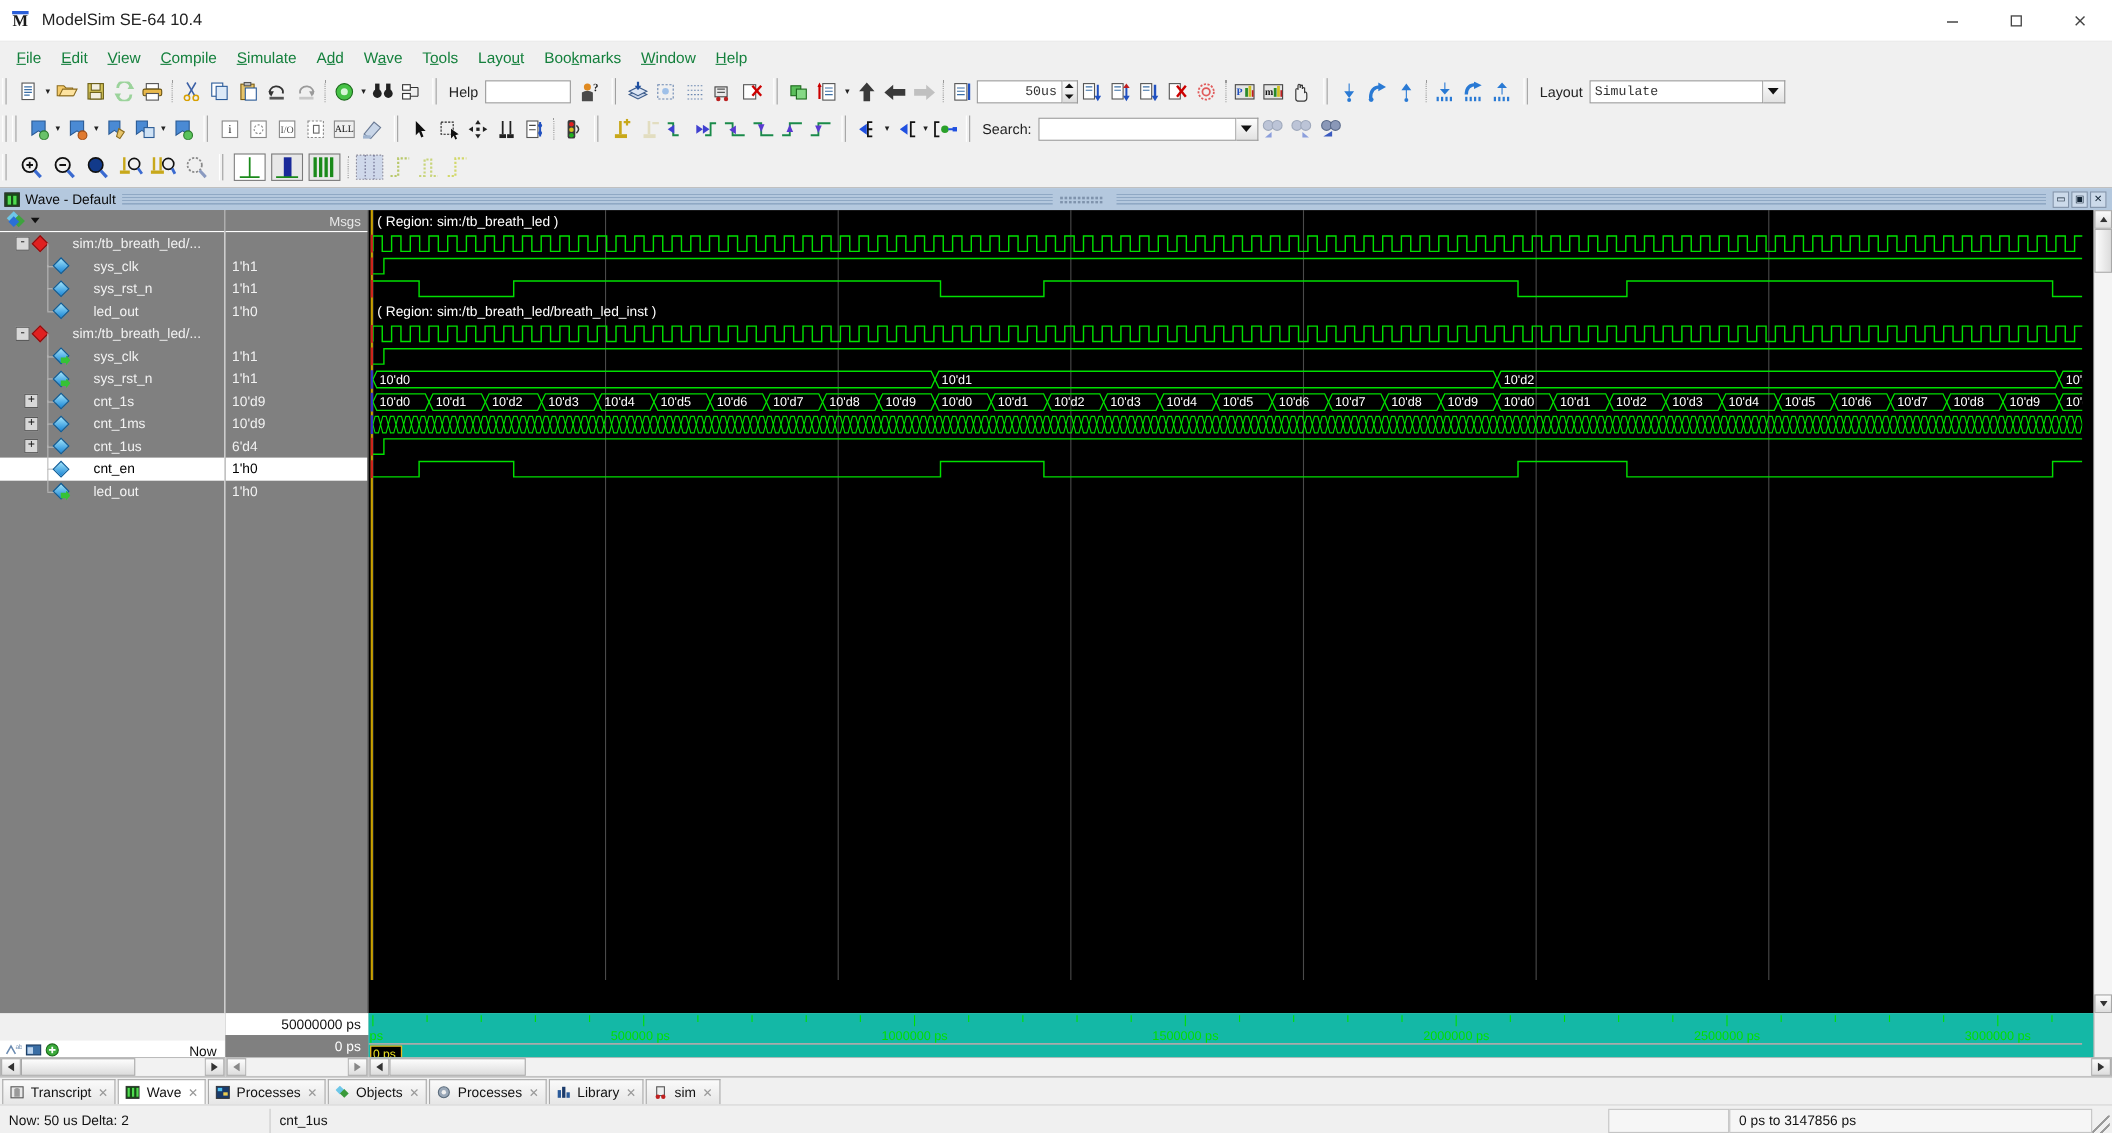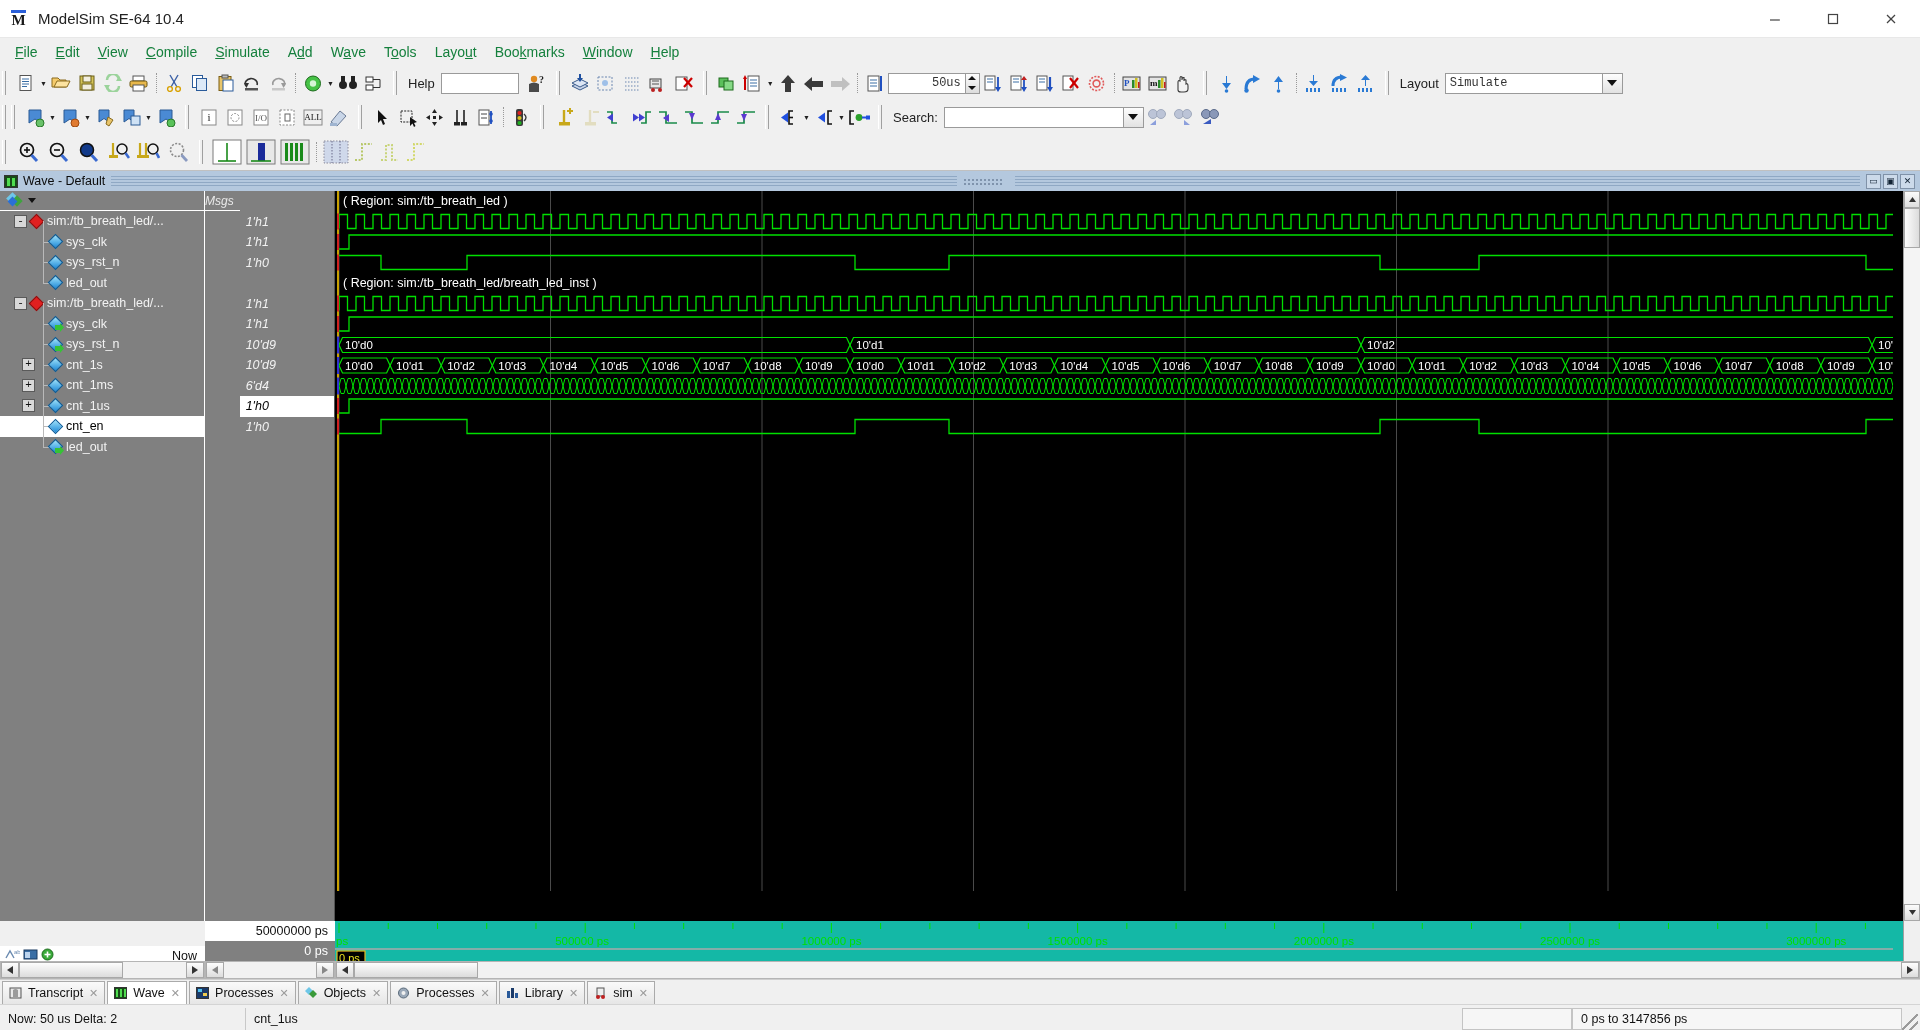--- a/index.html
+++ b/index.html
@@ -54,38 +54,38 @@
   .wave-title { height:20px; background:#b4c8de; display:flex; align-items:center; padding-left:4px; flex:0 0 20px;}
   .wave-title-icon { width:14px; height:13px; background:#184b18; border:1px solid #333; margin-right:5px; position:relative; }
   .wave-title-icon:after{content:"";position:absolute;left:2px;top:2px;width:3px;height:8px;background:#4fdc4f;box-shadow:5px 0 0 #4fdc4f;}
   .wave-title-text { font-size:12.5px; color:#0b0b0b; }
   .wave-title-lines { flex:1; height:10px; margin:0 6px; background:repeating-linear-gradient(to bottom,#8fa8c4 0 1px,transparent 1px 3px); }
   .wave-title-dots { width:40px; height:7px; background:radial-gradient(#7f93ac 40%, transparent 41%) 0 0/4px 4px; margin-right:6px;}
   .wtb { width:15px;height:15px;border:1px solid #8092a8;background:#ccdaea;margin-right:2px;display:flex;align-items:center;justify-content:center;font-size:9px;color:#123;}
 
   .wave-body { flex:1 1 auto; display:flex; min-height:0; }
   .pane-names { width:205px; flex:0 0 205px; background:#808080; display:flex; flex-direction:column; border-right:1px solid #fff;}
-  .pane-values { width:130px; flex:0 0 130px; background:#808080; display:flex; flex-direction:row; border-right:1px solid #555;font-style:italic;}
+  .pane-values { width:130px; flex:0 0 130px; background:#808080; display:flex; flex-direction:column; border-right:1px solid #555;}
   .pane-wave { flex:1 1 auto; background:#000; position:relative; overflow:hidden; }
 
   .col-head { height:20px; background:#808080; border-bottom:1px solid #fff; display:flex; align-items:center; flex:0 0 20px;}
   .col-head.val { justify-content:flex-end; padding-right:6px; color:#e8e8e8; font-size:12px;}
   .head-icon { width:16px;height:14px;margin-left:8px;position:relative;}
   .head-icon .d1{position:absolute;left:0;top:0;width:9px;height:9px;background:#6ec7e8;transform:rotate(45deg);}
   .head-icon .d2{position:absolute;left:5px;top:3px;width:8px;height:8px;background:#3ea33e;transform:rotate(45deg);}
   .head-icon .d3{position:absolute;left:1px;top:4px;width:7px;height:7px;background:#2a6fd6;transform:rotate(45deg);}
   .head-caret{margin-left:4px;width:0;height:0;border-left:4px solid transparent;border-right:4px solid transparent;border-top:5px solid #111;}
 
   .sig-rows { flex:1 1 auto; overflow:hidden; }
   .sig-row { height:20.5px; display:flex; align-items:center; font-size:12.5px; color:#f2f2f2; white-space:nowrap; position:relative;}
   .sig-row.sel { background:#ffffff; color:#000; }
   .tw { width:13px;height:13px;border:1px solid #5a5a5a;background:#d8d8d8;display:inline-flex;align-items:center;justify-content:center;font-size:11px;line-height:9px;color:#111;font-family:"Liberation Mono",monospace; flex:0 0 13px;}
   .diamond-red { width:11px;height:11px;background:#e02020;transform:rotate(45deg);border:1px solid #8a0f0f; flex:0 0 11px;}
   .diamond-blue { width:11px;height:11px;background:linear-gradient(135deg,#9fe3fb,#1a86d6);transform:rotate(45deg);border:1px solid #0b5c99; flex:0 0 11px;}
-  .sig-label{ margin-left:5px; }
+  .sig-label{ margin-left:24px; }
   .treeline { width:12px; height:20px; flex:0 0 12px; position:relative;}
   .treeline:before{content:"";position:absolute;left:5px;top:-11px;height:21px;border-left:1px solid #b9b9b9;}
   .treeline:after{content:"";position:absolute;left:5px;top:10px;width:8px;border-top:1px solid #b9b9b9;}
 
   .val-rows { flex:1 1 auto; overflow:hidden;}
   .val-row { height:20.5px; display:flex; align-items:center; padding-left:6px; font-size:12.5px; color:#f2f2f2; font-family:"Liberation Sans",sans-serif;}
   .val-row.sel { background:#fff; color:#000; }
 
   
   .wave-canvas { position:absolute; inset:0; }

